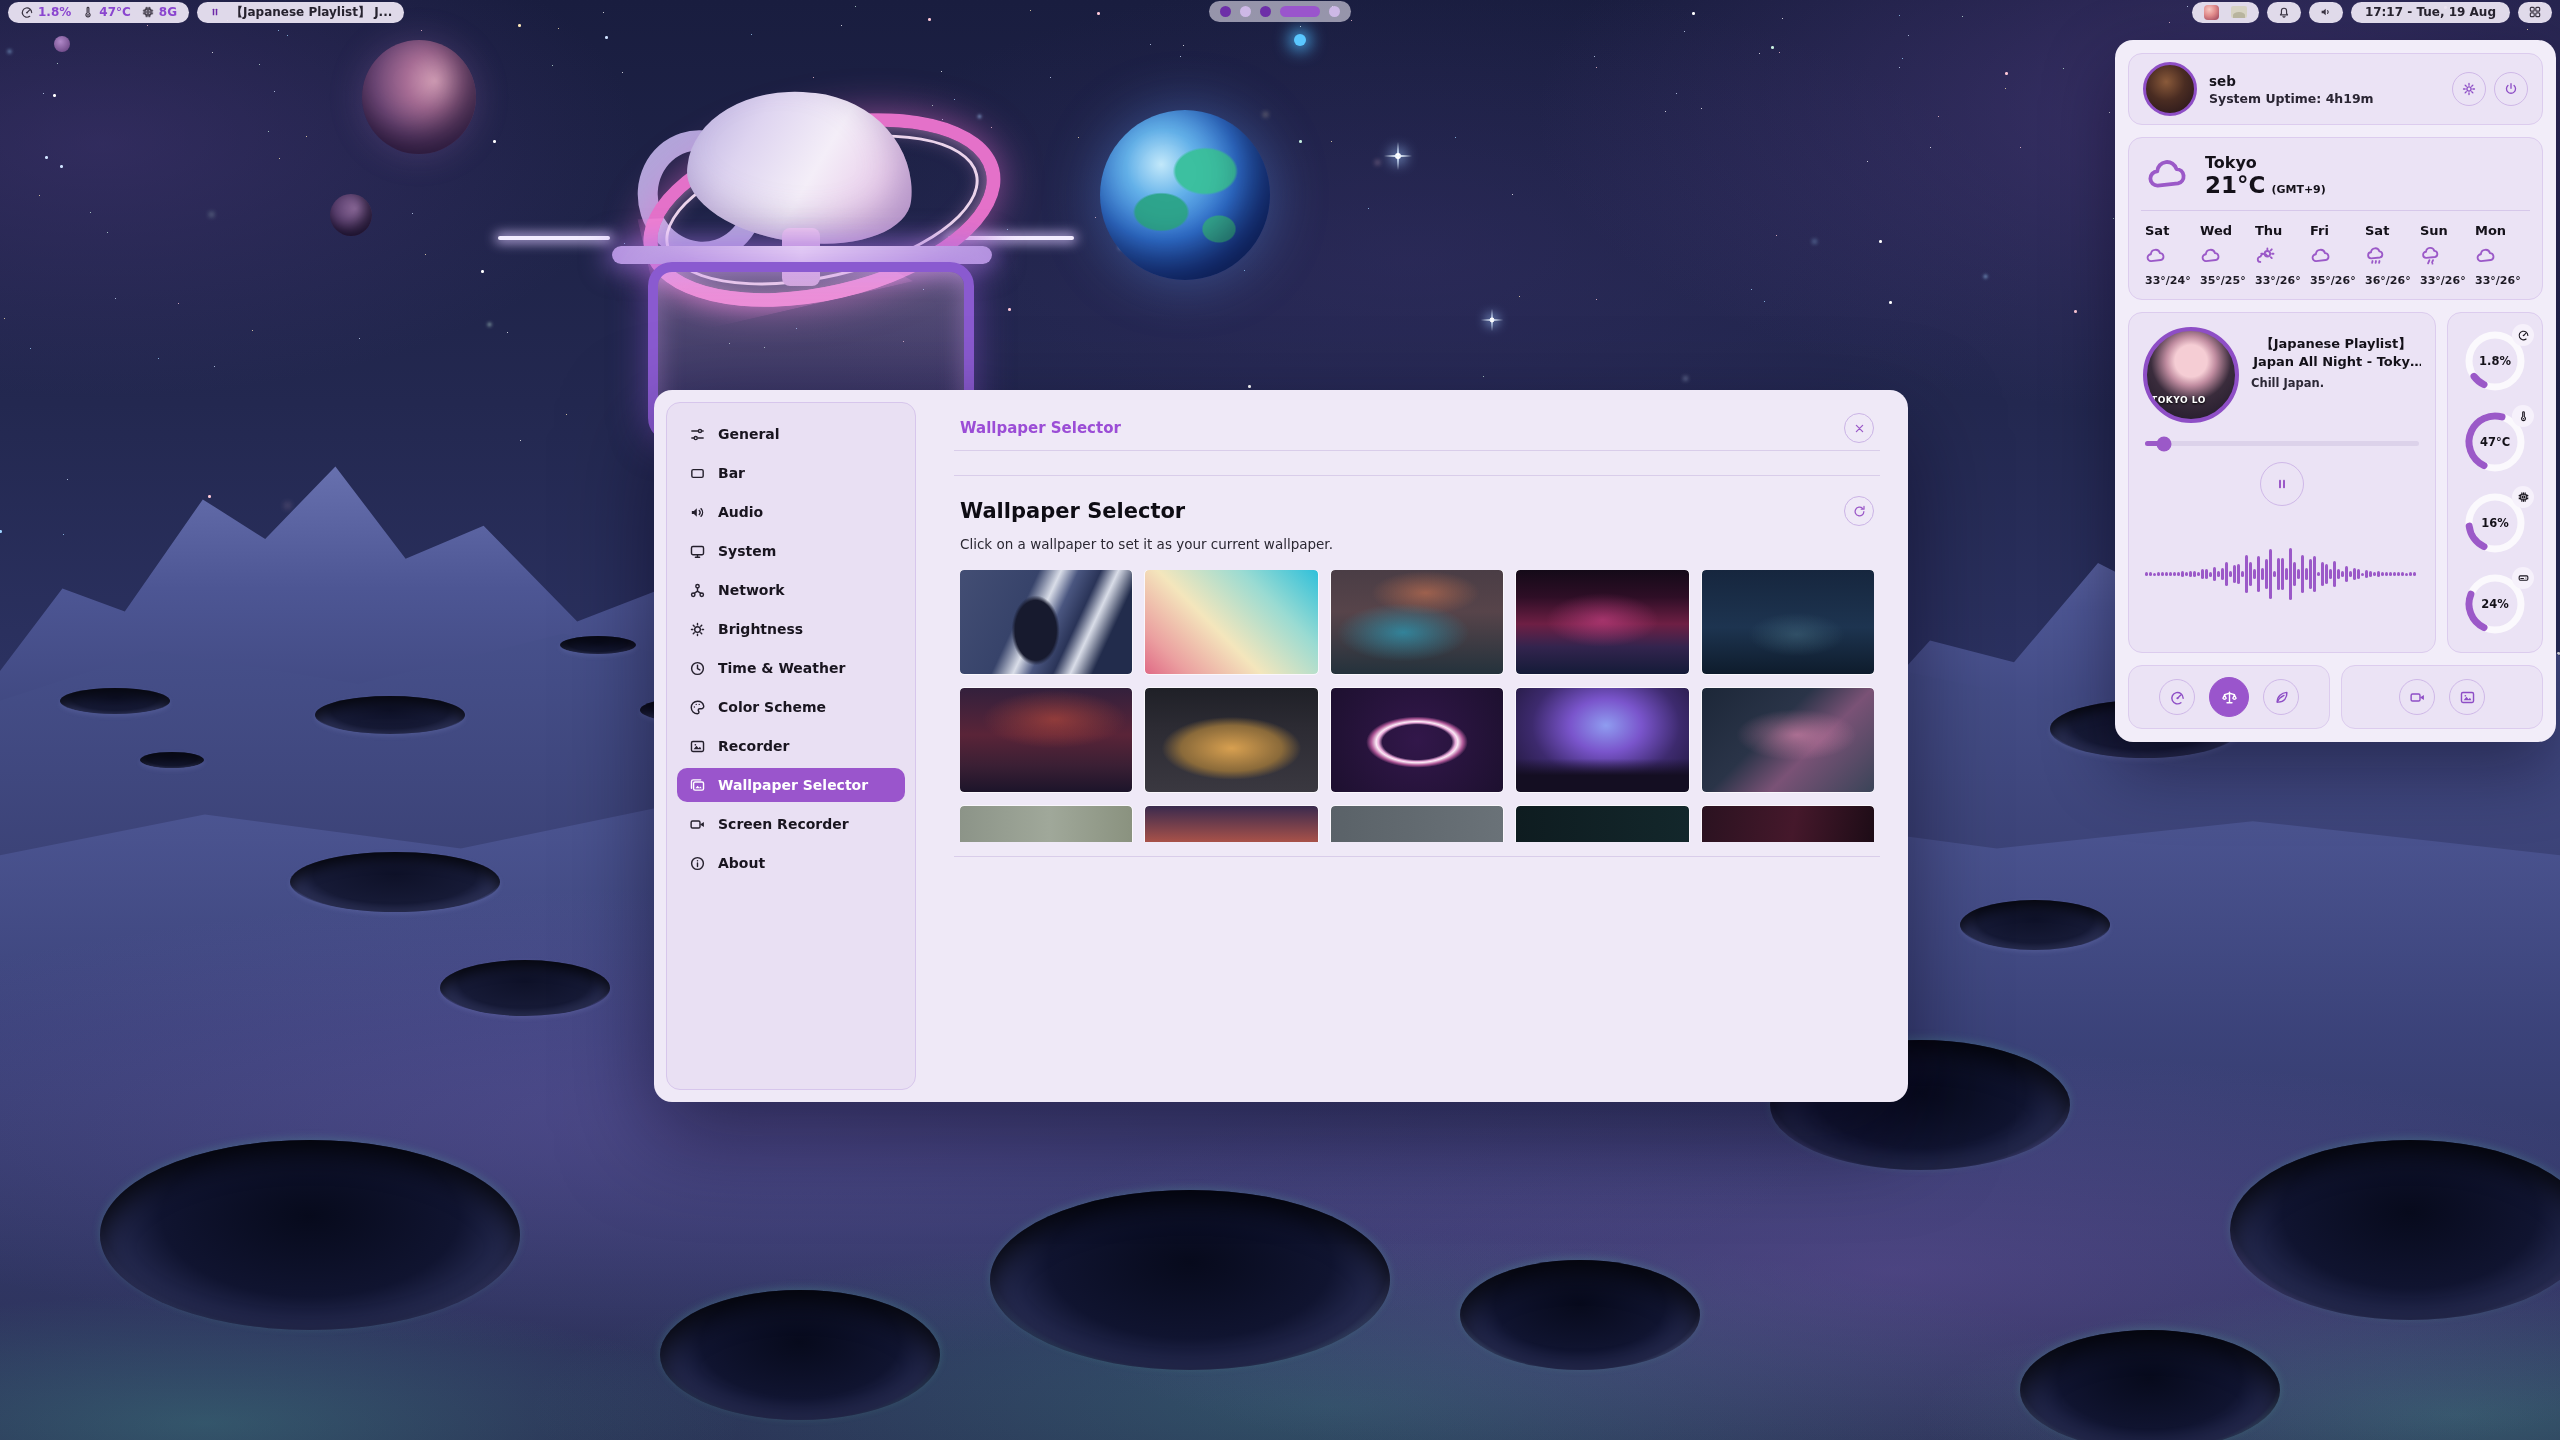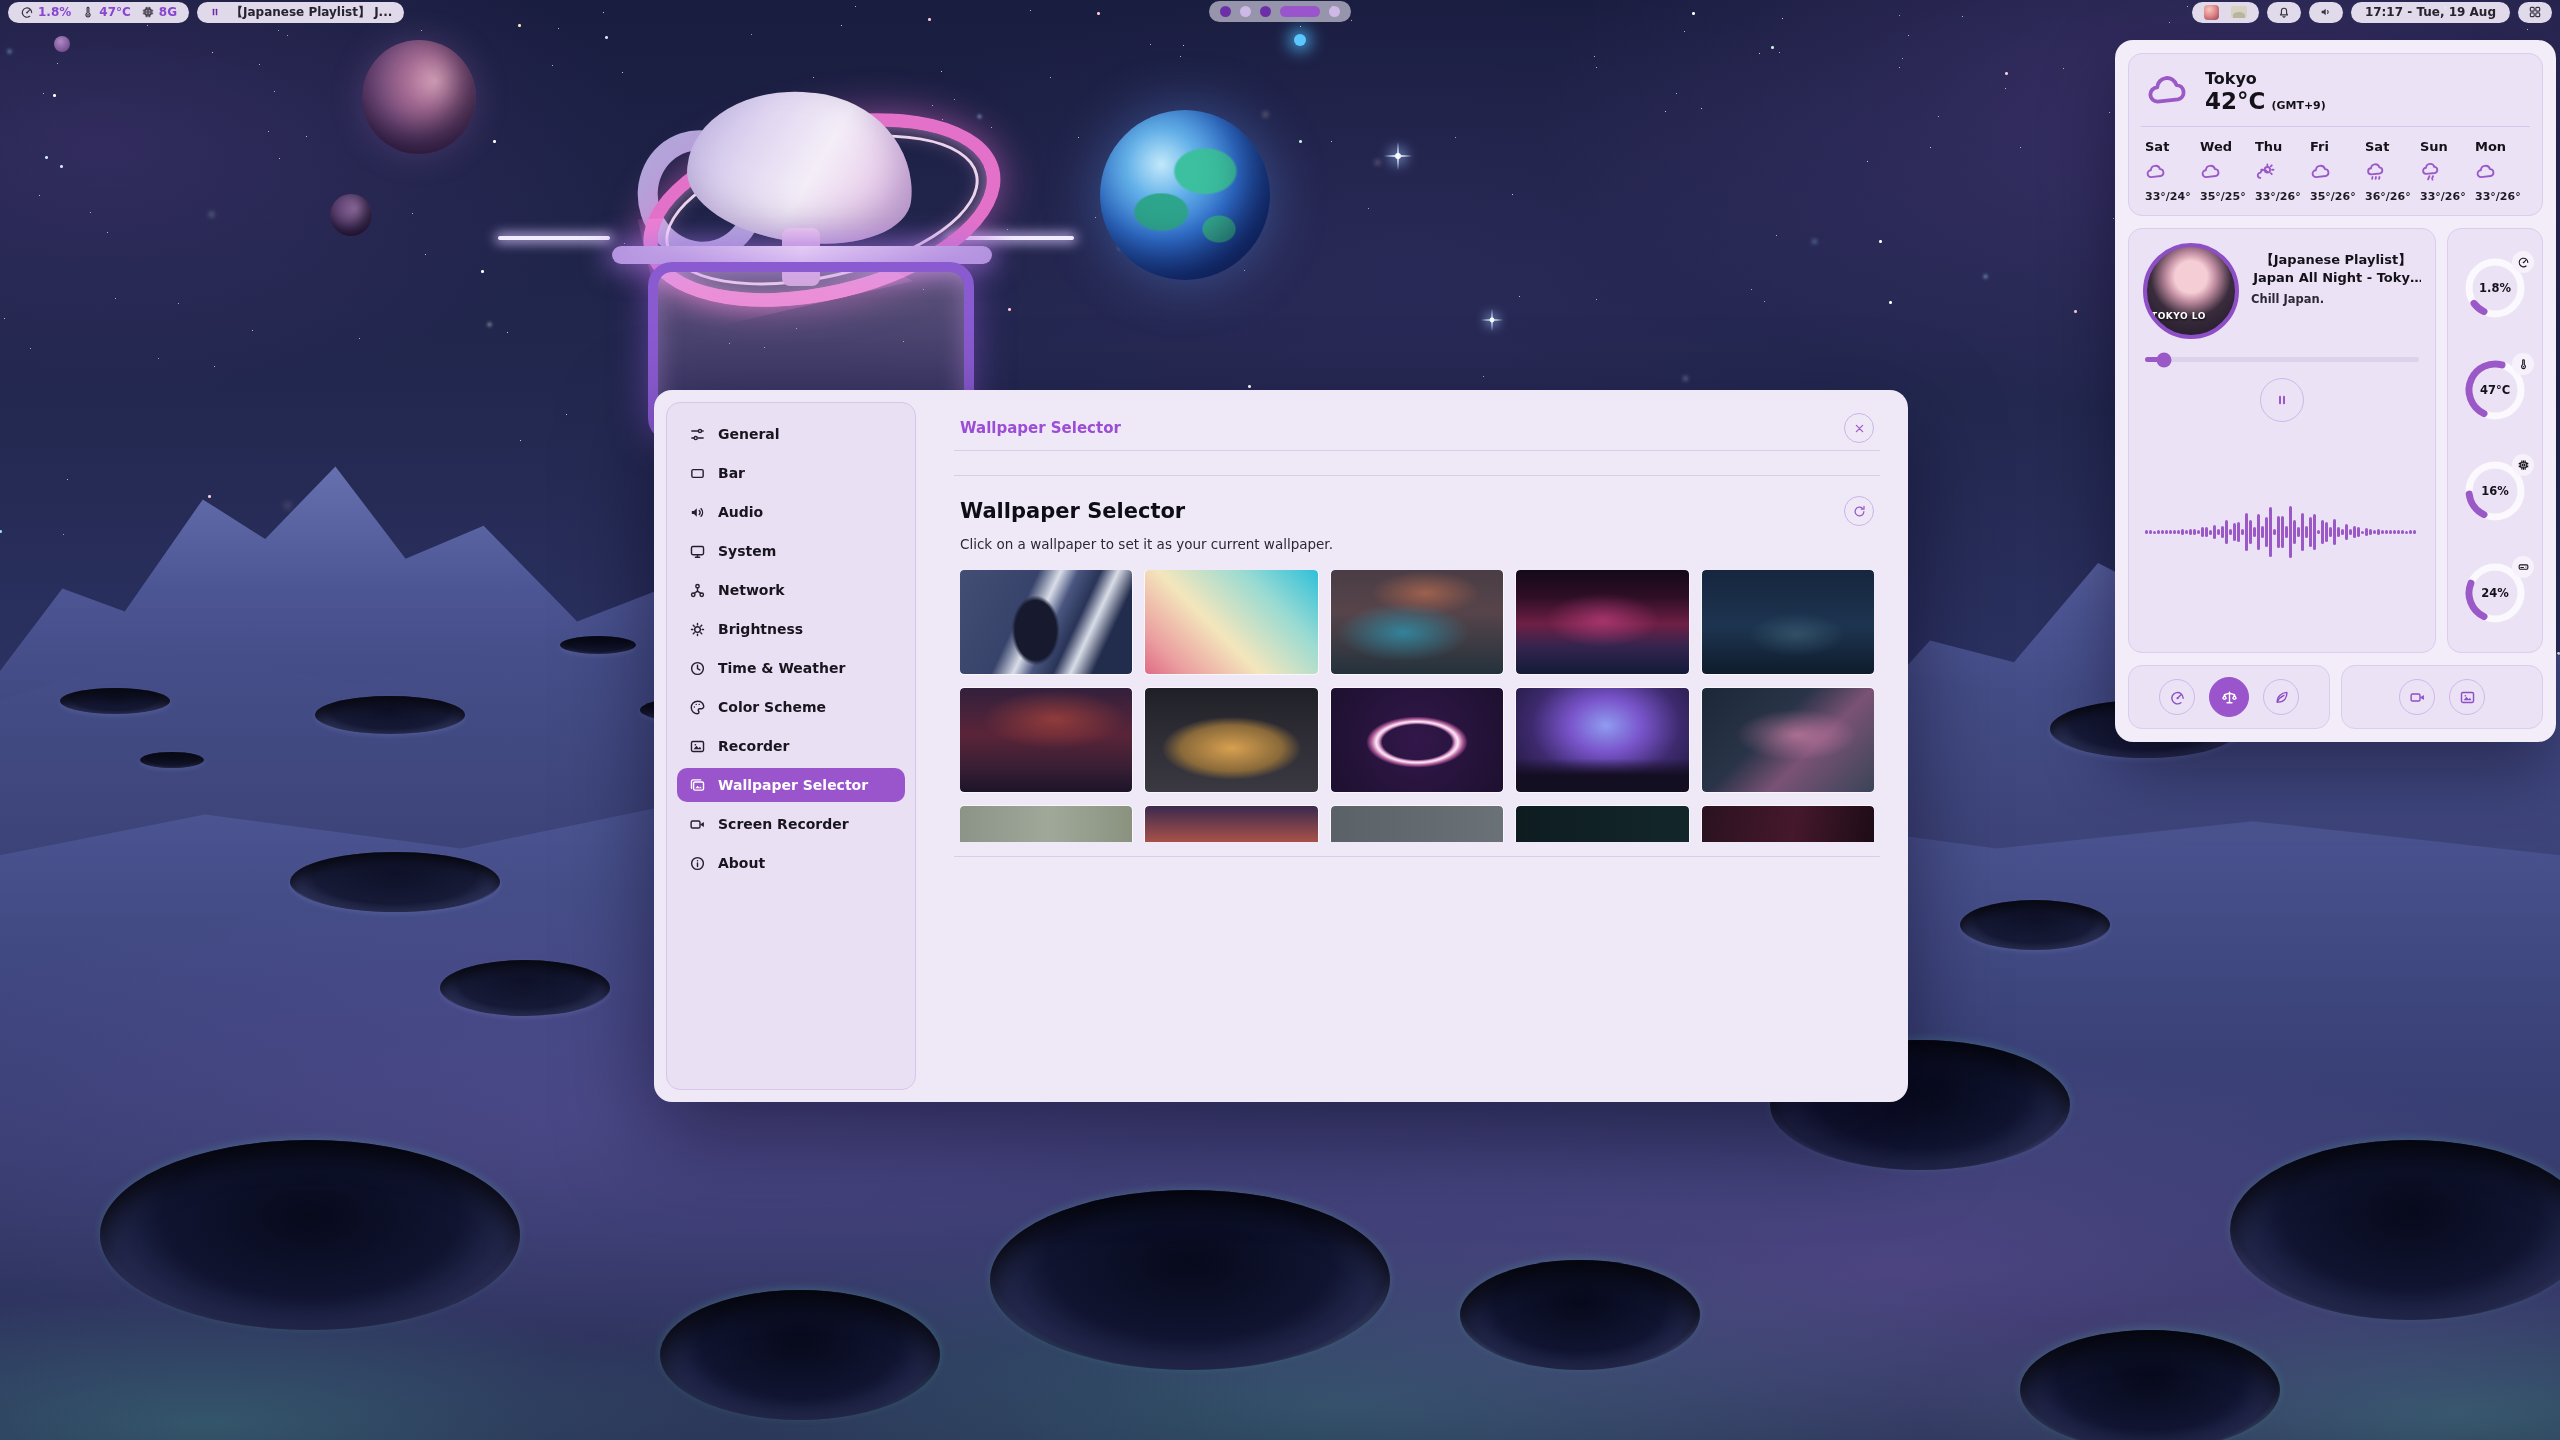--- a/index.html
+++ b/index.html
@@ -522,32 +522,57 @@
           <div class="thumb" style="background: linear-gradient(90deg, rgb(90, 98, 104) 0%, rgb(106, 114, 120) 100%);"></div>
           <div class="thumb" style="background: linear-gradient(90deg, rgb(14, 28, 32) 0%, rgb(19, 39, 43) 100%);"></div>
           <div class="thumb" style="background: linear-gradient(100deg, rgb(42, 18, 32) 0%, rgb(69, 24, 43) 50%, rgb(23, 10, 19) 100%);"></div>
         </div>
 
       <div class="divider win-footer"></div>
     </main>
   </section>
 
   <aside class="panel">
+    <div class="card profile">
+      <div class="avatar"></div>
+      <div class="pr-text">
+        <div class="pr-name">seb</div>
+        <div class="pr-uptime">System Uptime: 4h19m</div>
+      </div>
+      <div class="pr-actions">
+        <div class="mini-btn">
+            <span class="ic">
+              <svg viewBox="0 0 24 24">
+                <circle cx="12" cy="12" r="3.1"></circle>
+                <path d="M12 3.8v2.4M12 17.8v2.4M3.8 12h2.4M17.8 12h2.4M6.2 6.2l1.7 1.7M16.1 16.1l1.7 1.7M6.2 17.8l1.7-1.7M16.1 7.9l1.7-1.7"></path>
+              </svg>
+            </span>
+          </div>
+        <div class="mini-btn">
+            <span class="ic">
+              <svg viewBox="0 0 24 24">
+                <path d="M12 4v7"></path>
+                <path d="M16.6 6.6a6.8 6.8 0 1 1-9.2 0"></path>
+              </svg>
+            </span>
+          </div>
+      </div>
+    </div>
 
     <div class="card weather">
       <div class="w-top">
         <span class="ic">
             <svg viewBox="0 0 24 24">
               <path d="M6.6 17.5a3.7 3.7 0 0 1-.2-7.4 5.1 5.1 0 0 1 10-1.2 3.8 3.8 0 0 1 .8 7.5z"></path>
             </svg>
           </span>
         <div>
           <div class="w-city">Tokyo</div>
           <div class="w-temprow">
-            <span class="w-temp">42°C</span>
+            <span class="w-temp">21°C</span>
             <span class="w-tz">(GMT+9)</span>
           </div>
         </div>
       </div>
       <div class="w-div"></div>
       <div class="w-forecast" id="forecast">
           <div class="fc-col">
             <span class="fc-day">Sat</span>
     <span class="ic fc-ic">
               <svg viewBox="0 0 24 24">

